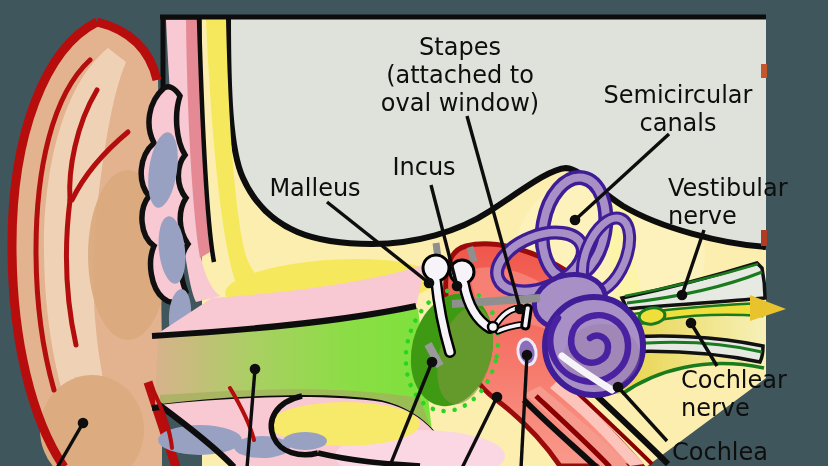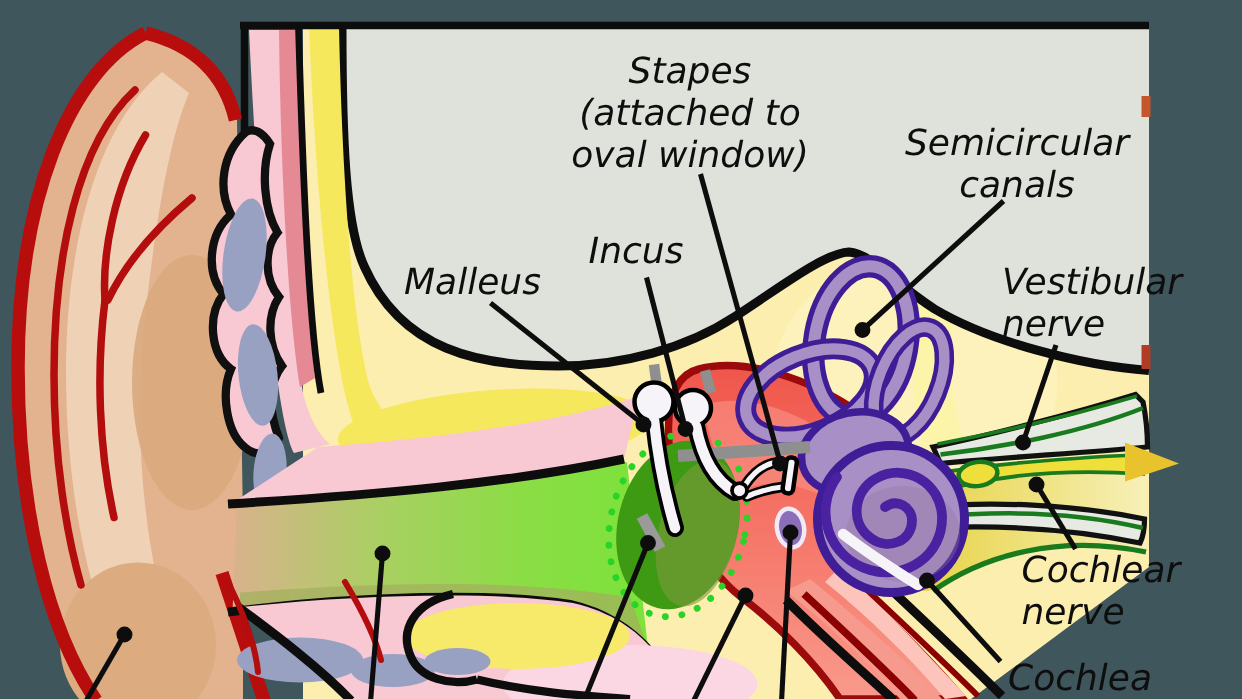--- a/index.html
+++ b/index.html
@@ -1,16 +1,16 @@
 <!DOCTYPE html>
 <html><head>
 <meta charset="utf-8">
 <style>
   html,body{margin:0;padding:0;background:#222;}
-  .stage{width:828px;height:466px;position:relative;overflow:hidden;background:#3f565c;font-style:italic;}
+  .stage{width:828px;height:466px;position:relative;overflow:hidden;background:#3f565c;}
   svg{display:block;}
   text.diagram-label{
     font-family:"DejaVu Sans","Liberation Sans",sans-serif;
     font-size:24px;
     fill:#0e0e0e;
   }
 </style>
 </head>
 <body>
 

